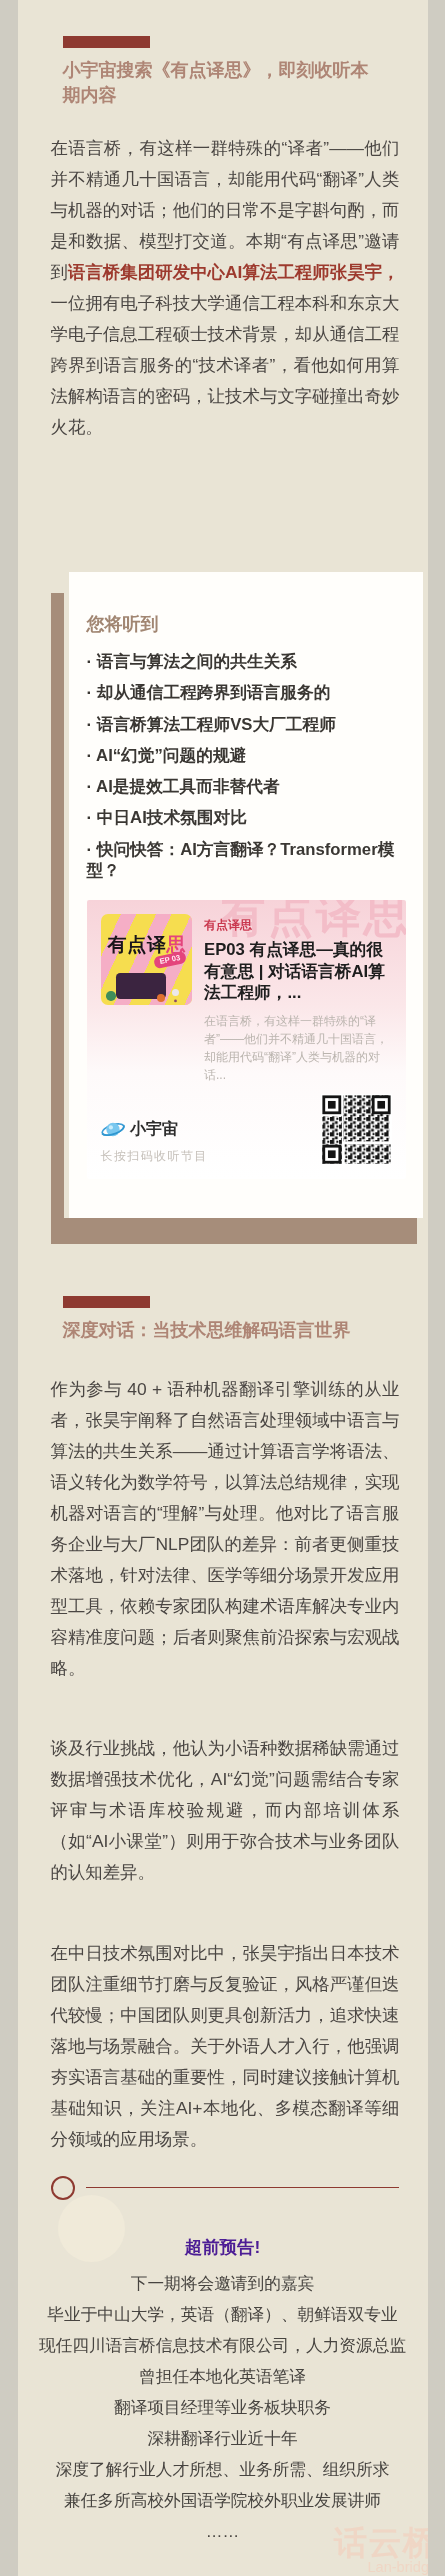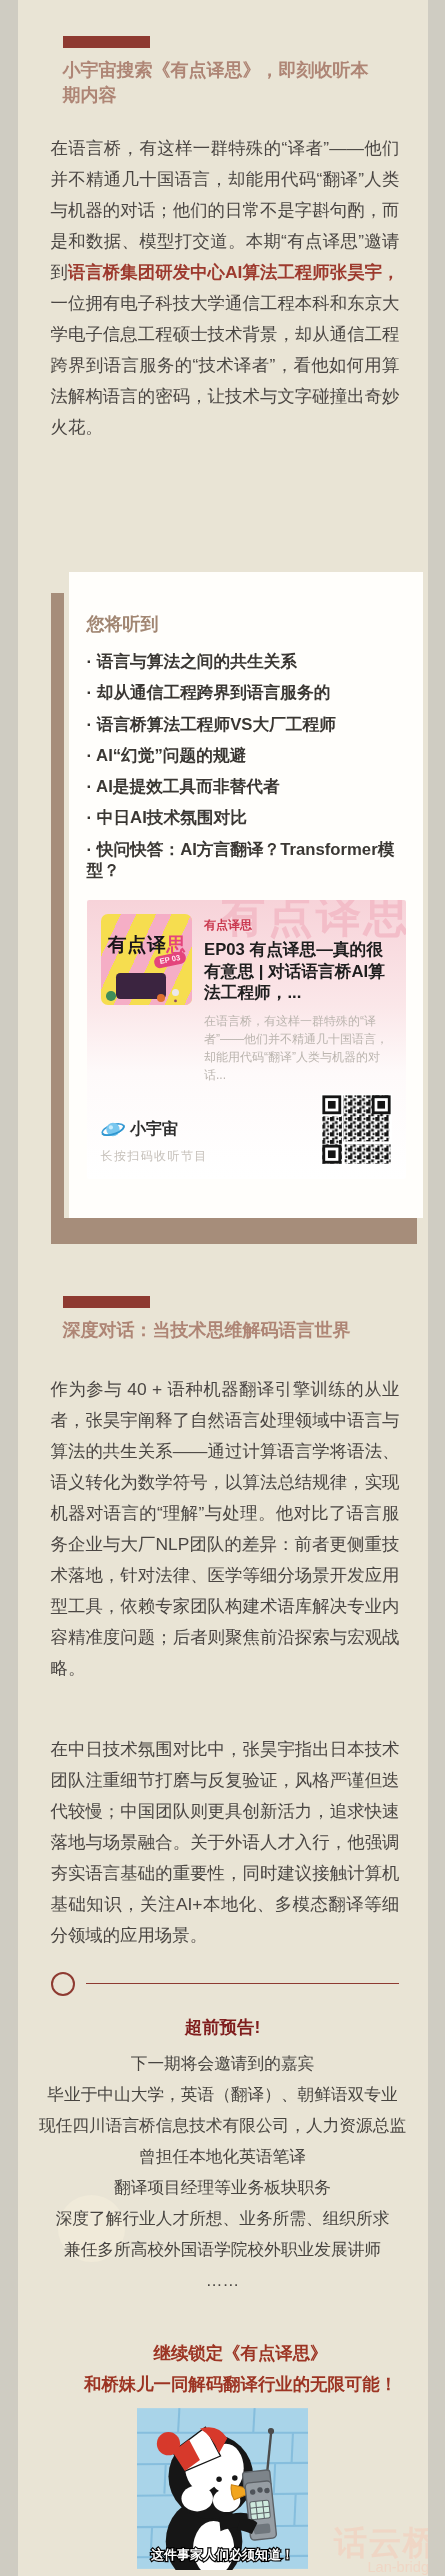--- a/index.html
+++ b/index.html
@@ -68,22 +68,22 @@
   .platform-name{font-size:16px;font-weight:bold;color:#2c2c2c;}
   .scan-hint{font-size:12px;color:#c6c0ba;margin-top:8.4px;letter-spacing:1.4px;}
 
   
   .divider{display:flex;align-items:center;gap:11px;margin:21px 29px 0 33px;}
   .divider-circle{width:24px;height:24px;border:2.1px solid #8e3a31;border-radius:50%;
                   flex:0 0 auto;}
   .divider-line{flex:1;height:1.4px;background:#8e3a31;}
 
   
-  .preview-title{margin-top:19px;text-align:center;font-size:17.4px;line-height:25px;
-                 font-weight:bold;color:#7f1d1d;}
+  .preview-title{margin-top:35px;text-align:center;font-size:17.4px;line-height:25px;
+                 font-weight:bold;color:#4c1d95;}
   .preview-lines{margin-top:8.4px;}
   .preview-lines .cline{text-align:center;font-size:16.7px;line-height:31px;color:#474440;}
   .outro{margin-top:42px;}
   .outro .cline{text-align:center;font-size:17.4px;line-height:31px;font-weight:bold;
                 color:#9c3423;padding-left:36px;}
 
   
   .meme{display:block;width:171px;height:163px;margin:7px auto 0 auto;}
 
   
@@ -183,34 +183,36 @@
           </svg>
         </div>
       </div>
     </div>
   </div>
 
   <div class="red-bar bar2"></div>
   <div class="sec-heading">深度对话：当技术思维解码语言世界</div>
 
   <p class="para">作为参与 40 + 语种机器翻译引擎训练的从业者，张昊宇阐释了自然语言处理领域中语言与算法的共生关系——通过计算语言学将语法、语义转化为数学符号，以算法总结规律，实现机器对语言的“理解”与处理。他对比了语言服务企业与大厂NLP团队的差异：前者更侧重技术落地，针对法律、医学等细分场景开发应用型工具，依赖专家团队构建术语库解决专业内容精准度问题；后者则聚焦前沿探索与宏观战略。</p>
+  <p class="para p3m">谈及行业挑战，他认为小语种数据稀缺需通过数据增强技术优化，AI“幻觉”问题需结合专家评审与术语库校验规避，而内部培训体系（如“AI小课堂”）则用于弥合技术与业务团队的认知差异。</p>
   <p class="para p4m">在中日技术氛围对比中，张昊宇指出日本技术团队注重细节打磨与反复验证，风格严谨但迭代较慢；中国团队则更具创新活力，追求快速落地与场景融合。关于外语人才入行，他强调夯实语言基础的重要性，同时建议接触计算机基础知识，关注AI+本地化、多模态翻译等细分领域的应用场景。</p>
 
   <div class="divider">
     <div class="divider-circle"></div>
     <div class="divider-line"></div>
   </div>
 
   <div class="preview-title">超前预告!</div>
   <div class="preview-lines">
     <div class="cline">下一期将会邀请到的嘉宾</div>
     <div class="cline">毕业于中山大学，英语（翻译）、朝鲜语双专业</div>
     <div class="cline">现任四川语言桥信息技术有限公司，人力资源总监</div>
     <div class="cline">曾担任本地化英语笔译</div>
     <div class="cline">翻译项目经理等业务板块职务</div>
+    <div class="cline">深耕翻译行业近十年</div>
     <div class="cline">深度了解行业人才所想、业务所需、组织所求</div>
     <div class="cline">兼任多所高校外国语学院校外职业发展讲师</div>
     <div class="cline">……</div>
   </div>
 
   <div class="outro">
     <div class="cline">继续锁定《有点译思》</div>
     <div class="cline">和桥妹儿一同解码翻译行业的无限可能！</div>
   </div>
 

